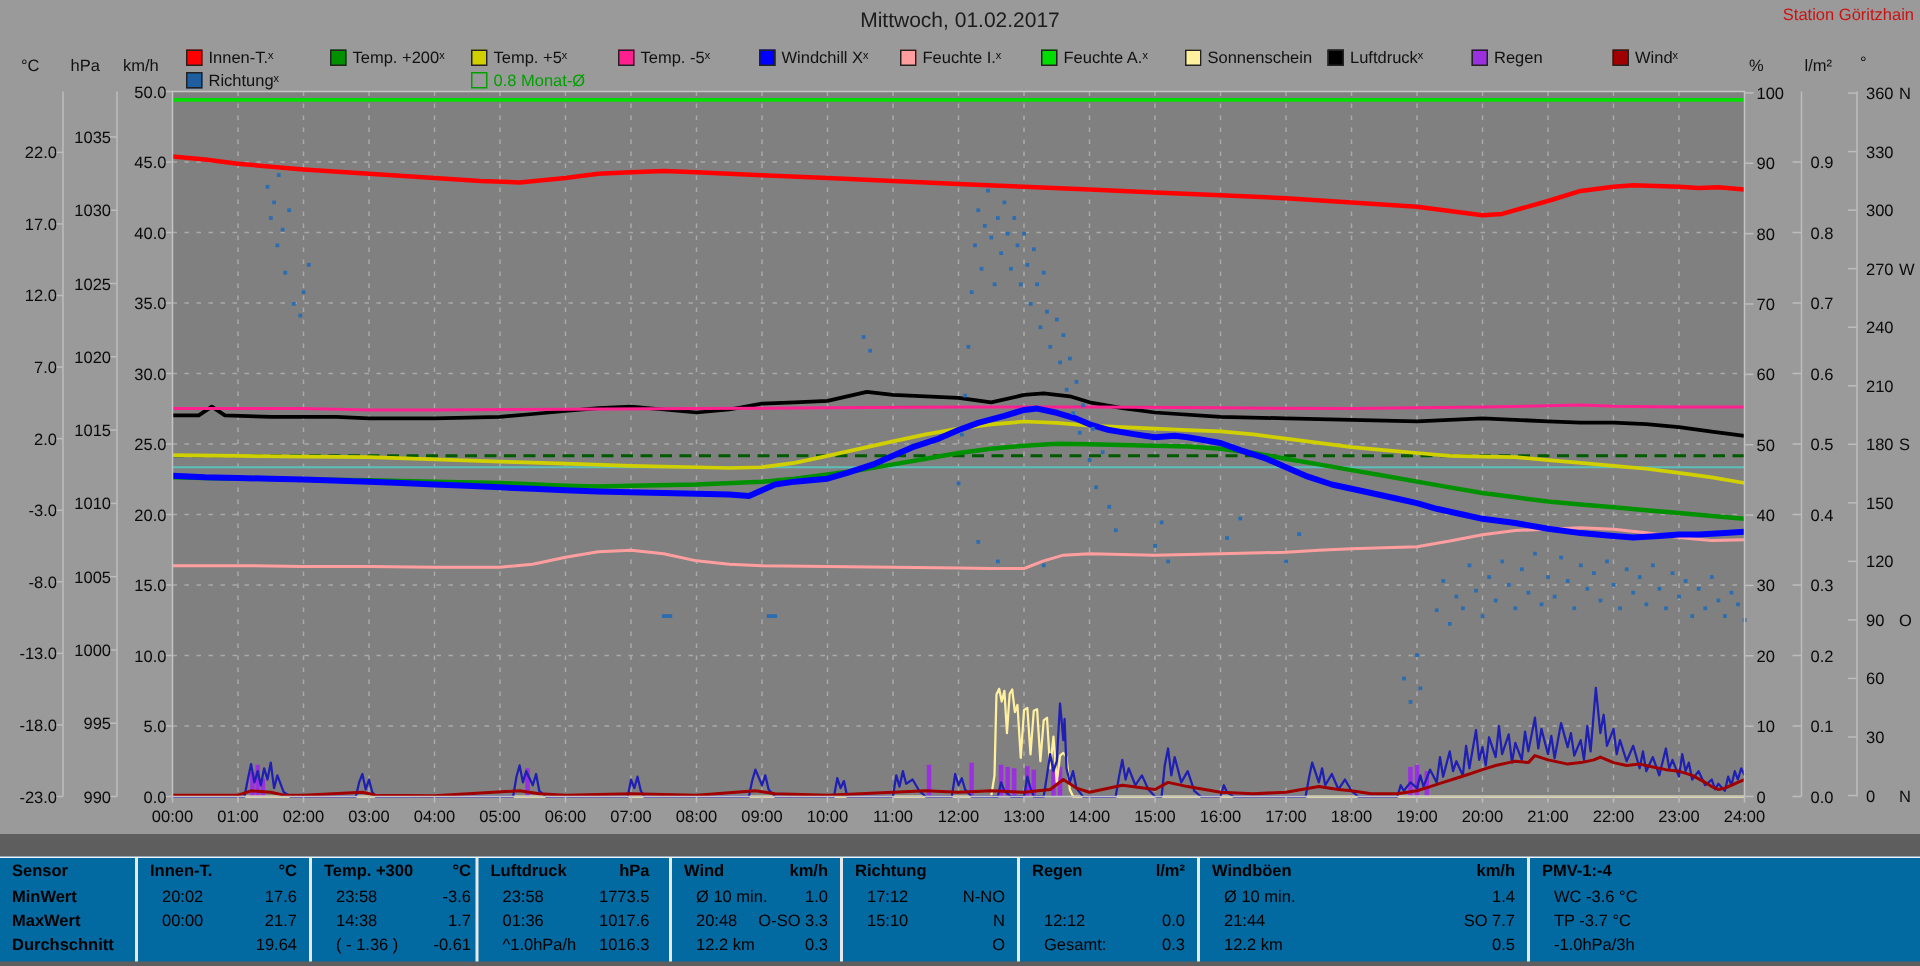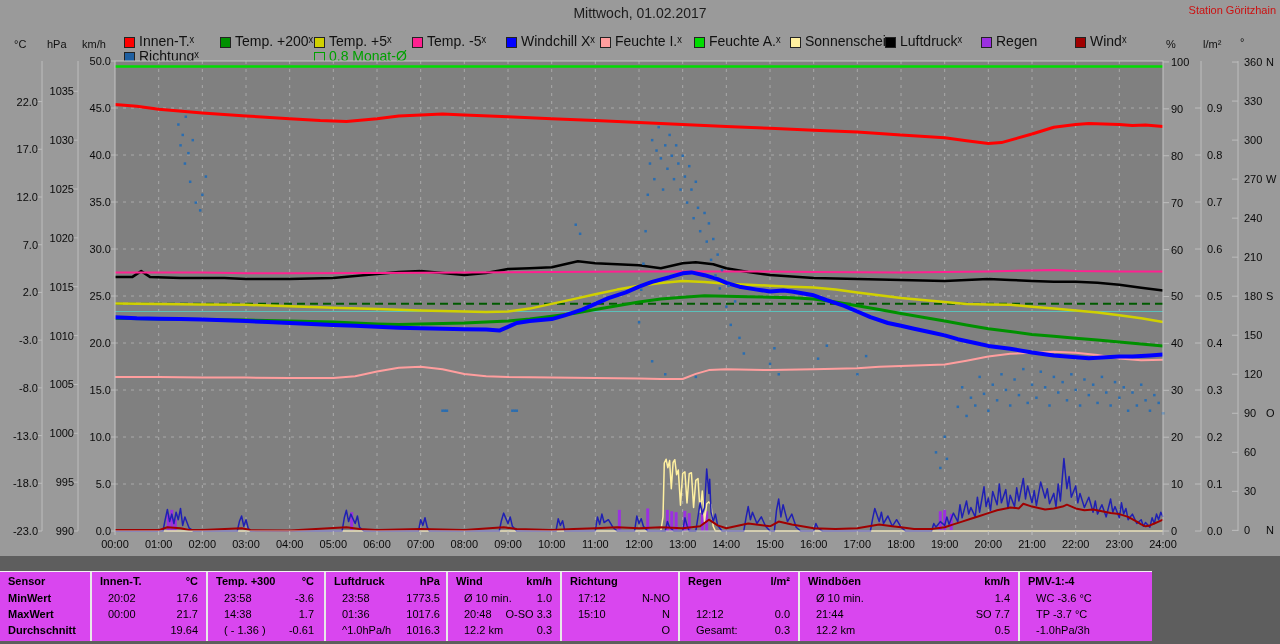--- a/index.html
+++ b/index.html
@@ -1,26 +1,26 @@
 <!DOCTYPE html>
 <html><head>
 <meta charset="utf-8">
 <style>
   html,body{margin:0;padding:0;}
   body{width:1280px;height:644px;background:#5e5e5e;font-family:"Liberation Sans",sans-serif;position:relative;overflow:hidden;}
   #chart-panel{position:absolute;left:0;top:0;width:1280px;height:556px;background:#9a9a9a;}
   #page-title{position:absolute;left:0;right:0;top:5px;text-align:center;font-size:14px;color:#1c1c1c;}
   #station-label{position:absolute;right:4px;top:4px;font-size:11px;color:#cc1111;}
   .axhead{position:absolute;font-size:11px;color:#111;}
-  .leg-item{position:absolute;height:12px;font-size:14px;color:#111;white-space:nowrap;}
+  .leg-item{position:absolute;height:12px;font-size:11px;color:#111;white-space:nowrap;}
   .leg-box{display:inline-block;width:9px;height:9px;border:1px solid #222;vertical-align:-1px;margin-right:4px;}
   .leg-box.outline{background:transparent !important;border:1px solid #00a000;}
   .leg-label{vertical-align:1px;}
   svg text{font-family:"Liberation Sans",sans-serif;}
-  #table-panel{position:absolute;left:0;top:571px;width:1152px;height:69px;background:#d946ef;border-top:1px solid #f2f2f2;font-size:11px;color:#000;}
+  #table-panel{position:absolute;left:0;top:571px;width:1280px;height:69px;background:#0369a1;border-top:1px solid #f2f2f2;font-size:11px;color:#000;}
   .tcol{position:absolute;top:0;height:69px;}
   .tcol.sep{border-left:2px solid #e8e8e8;}
   .tcell{position:absolute;white-space:nowrap;}
   .b{font-weight:bold;}
 </style>
 </head>
 <body>
 
 <div id="chart-panel">
   <div id="page-title">Mittwoch, 01.02.2017</div>
@@ -450,21 +450,21 @@
     <div class="tcol sep" style="left: 206px; width: 114px;">
       <div class="tcell b" style="top: 3px; left: 8px;">Temp. +300</div>
       <div class="tcell b" style="top: 3px; right: 8px; left: auto;">°C</div>
       <div class="tcell" style="top: 20px; left: 16px;">23:58</div>
       <div class="tcell" style="top: 20px; right: 8px; left: auto;">-3.6</div>
       <div class="tcell" style="top: 36px; left: 16px;">14:38</div>
       <div class="tcell" style="top: 36px; right: 8px; left: auto;">1.7</div>
       <div class="tcell" style="top: 52px; left: 16px;">( - 1.36 )</div>
       <div class="tcell" style="top: 52px; right: 8px; left: auto;">-0.61</div>
     </div>
-    <div class="tcol sep" style="left: 324px; width: 122px;">
+    <div class="tcol sep" style="left: 317px; width: 122px;">
       <div class="tcell b" style="top: 3px; left: 8px;">Luftdruck</div>
       <div class="tcell b" style="top: 3px; right: 8px; left: auto;">hPa</div>
       <div class="tcell" style="top: 20px; left: 16px;">23:58</div>
       <div class="tcell" style="top: 20px; right: 8px; left: auto;">1773.5</div>
       <div class="tcell" style="top: 36px; left: 16px;">01:36</div>
       <div class="tcell" style="top: 36px; right: 8px; left: auto;">1017.6</div>
       <div class="tcell" style="top: 52px; left: 16px;">^1.0hPa/h</div>
       <div class="tcell" style="top: 52px; right: 8px; left: auto;">1016.3</div>
     </div>
     <div class="tcol sep" style="left: 446px; width: 112px;">

